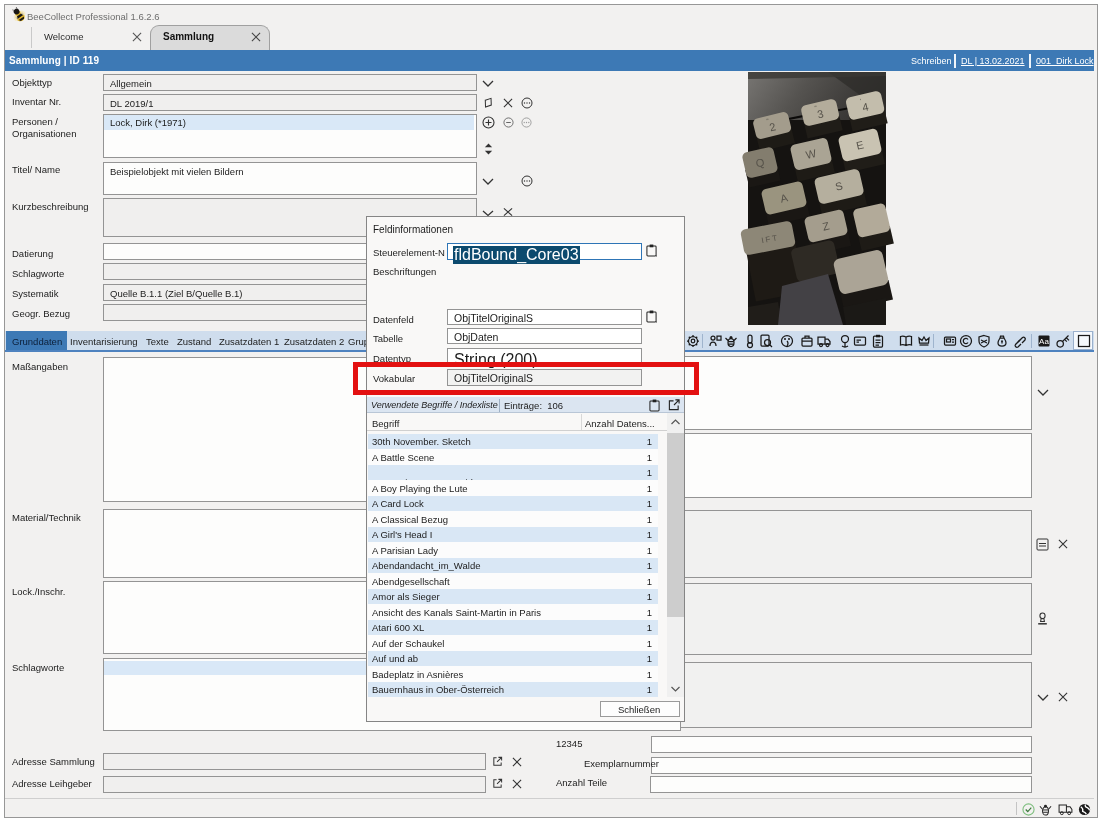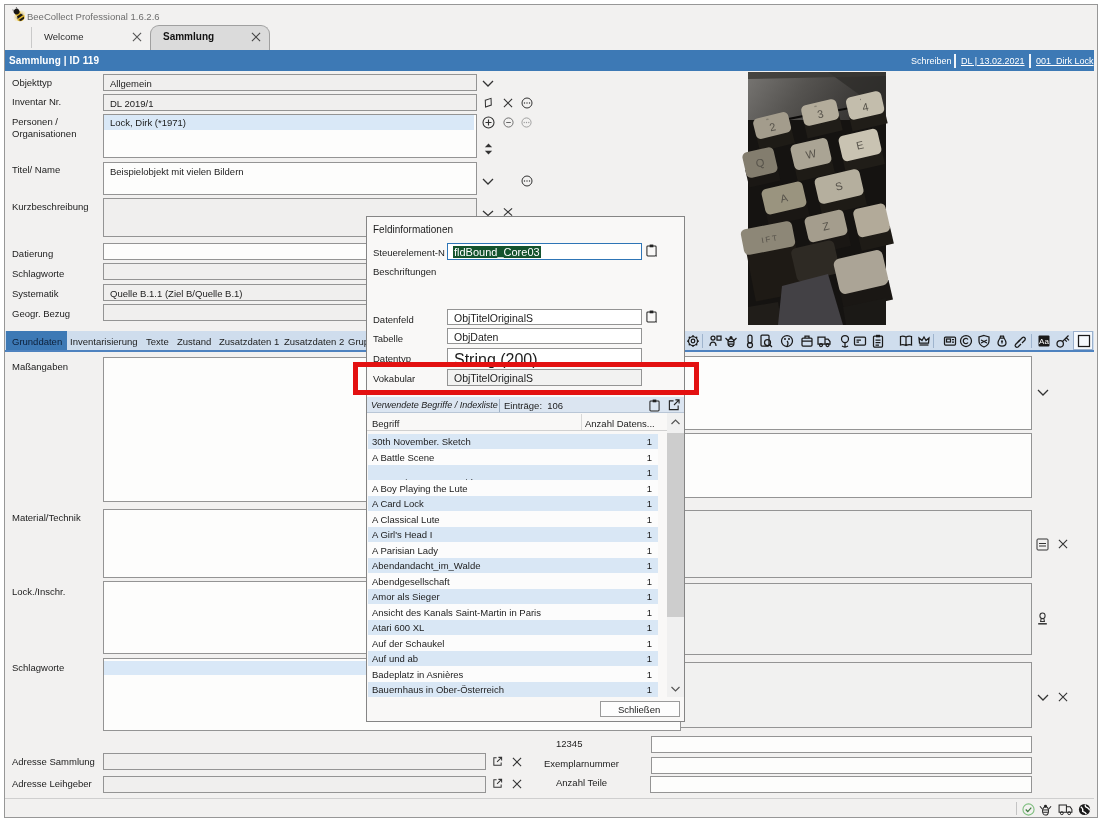--- a/index.html
+++ b/index.html
@@ -328,21 +328,21 @@
 
 <div class="win2" style="left:680px;top:356px;width:352px;height:74px"></div>
 <div class="win2" style="left:680px;top:433px;width:352px;height:65px"></div>
 <div class="gin" style="left:680px;top:510px;width:352px;height:68px;background:#f1f1f0"></div>
 <div class="gin" style="left:680px;top:583px;width:352px;height:72px;background:#f1f1f0"></div>
 <div class="gin" style="left:680px;top:662px;width:352px;height:66px;background:#f1f1f0"></div>
 <div class="win2" style="left:651px;top:736px;width:381px;height:17px"></div>
 <div class="win2" style="left:651px;top:757px;width:381px;height:17px"></div>
 <div class="win2" style="left:650px;top:776px;width:382px;height:17px"></div>
 <div class="lbl" style="left:556px;top:738px">12345</div>
-<div class="lbl" style="left:544px;top:758px">Exemplarnummer</div>
+<div class="lbl" style="left:584px;top:758px">Exemplarnummer</div>
 <div class="lbl" style="left:556px;top:777px">Anzahl Teile</div>
 
 <svg class="abs" style="left:1037px;top:389px" width="12" height="7" viewBox="0 0 12 7">
     <path d="M1 1 L6 6 L11 1" stroke="#333" stroke-width="1.3" fill="none"></path>
   </svg>
 <svg class="abs" style="left:1036px;top:538px" width="13" height="13" viewBox="0 0 13 13">
     <rect x="1" y="1" width="11" height="11" rx="1" stroke="#333" fill="none"></rect>
     <path d="M3 8 H10 M3 5.5 H10" stroke="#333" stroke-width="1"></path>
   </svg>
 <svg class="abs" style="left:1058px;top:539px" width="10" height="10" viewBox="0 0 11 11">
@@ -400,21 +400,21 @@
 
 <div class="abs" style="left:366px;top:216px;width:319px;height:506px;background:#f9f8f7;border:1px solid #858585"></div>
 <div class="lbl" style="left:373px;top:224px;font-size:10px">Feldinformationen</div>
 <div class="lbl" style="left:373px;top:247px">Steuerelement-N</div>
 <div class="lbl" style="left:373px;top:266px">Beschriftungen</div>
 <div class="lbl" style="left:373px;top:314px">Datenfeld</div>
 <div class="lbl" style="left:373px;top:333px">Tabelle</div>
 <div class="lbl" style="left:373px;top:353px">Datentyp</div>
 <div class="lbl" style="left:373px;top:373px">Vokabular</div>
 <div class="abs" style="left:447px;top:243px;width:195px;height:17px;background:#fff;border:1px solid #2e75b6"></div>
-<div class="val" style="left:453px;top:246px;background:#14532d;color:#fff;font-size:11px;padding:0 1px">fldBound_Core03</div>
+<div class="val" style="left:453px;top:246px;background:#0c4a6e;color:#fff;font-size:16px;padding:0 1px">fldBound_Core03</div>
 <div class="win2" style="left:447px;top:309px;width:195px;height:16px;background:#fff"></div>
 <div class="val" style="left:454px;top:312px;font-size:10.5px">ObjTitelOriginalS</div>
 <div class="win2" style="left:447px;top:328px;width:195px;height:16px;background:#fff"></div>
 <div class="val" style="left:454px;top:331px;font-size:10.5px">ObjDaten</div>
 <div class="win2" style="left:447px;top:348px;width:195px;height:16px;background:#fff"></div>
 <div class="val" style="left:454px;top:351px;font-size:16px">String (200)</div>
 <div class="gin" style="left:447px;top:369px;width:195px;height:17px;background:#f2f2f1"></div>
 <div class="val" style="left:454px;top:372px;font-size:10.5px">ObjTitelOriginalS</div>
 <svg class="abs" style="left:646px;top:244px" width="11" height="13" viewBox="0 0 12 14">
     <rect x="1" y="2" width="10" height="11" rx="1" stroke="#222" fill="none" stroke-width="1.1"></rect>
@@ -453,21 +453,21 @@
 <div class="abs" style="left:368px;top:464.5px;width:290px;height:15.5px;background:#d9e7f5"></div>
 <div class="val" style="left:372px;top:477px">A Bavarian Peasant Girl</div>
 <div class="val" style="left:640px;top:467px;width:12px;text-align:right">1</div>
 <div class="abs" style="left:368px;top:480px;width:290px;height:15.5px;background:#fcfcfc"></div>
 <div class="val" style="left:372px;top:482.5px">A Boy Playing the Lute</div>
 <div class="val" style="left:640px;top:482.5px;width:12px;text-align:right">1</div>
 <div class="abs" style="left:368px;top:495.5px;width:290px;height:15.5px;background:#d9e7f5"></div>
 <div class="val" style="left:372px;top:498px">A Card Lock</div>
 <div class="val" style="left:640px;top:498px;width:12px;text-align:right">1</div>
 <div class="abs" style="left:368px;top:511px;width:290px;height:15.5px;background:#fcfcfc"></div>
-<div class="val" style="left:372px;top:513.5px">A Classical Lute</div>
+<div class="val" style="left:372px;top:513.5px">A Classical Bezug</div>
 <div class="val" style="left:640px;top:513.5px;width:12px;text-align:right">1</div>
 <div class="abs" style="left:368px;top:526.5px;width:290px;height:15.5px;background:#d9e7f5"></div>
 <div class="val" style="left:372px;top:529px">A Girl's Head I</div>
 <div class="val" style="left:640px;top:529px;width:12px;text-align:right">1</div>
 <div class="abs" style="left:368px;top:542px;width:290px;height:15.5px;background:#fcfcfc"></div>
 <div class="val" style="left:372px;top:544.5px">A Parisian Lady</div>
 <div class="val" style="left:640px;top:544.5px;width:12px;text-align:right">1</div>
 <div class="abs" style="left:368px;top:557.5px;width:290px;height:15.5px;background:#d9e7f5"></div>
 <div class="val" style="left:372px;top:560px">Abendandacht_im_Walde</div>
 <div class="val" style="left:640px;top:560px;width:12px;text-align:right">1</div>

